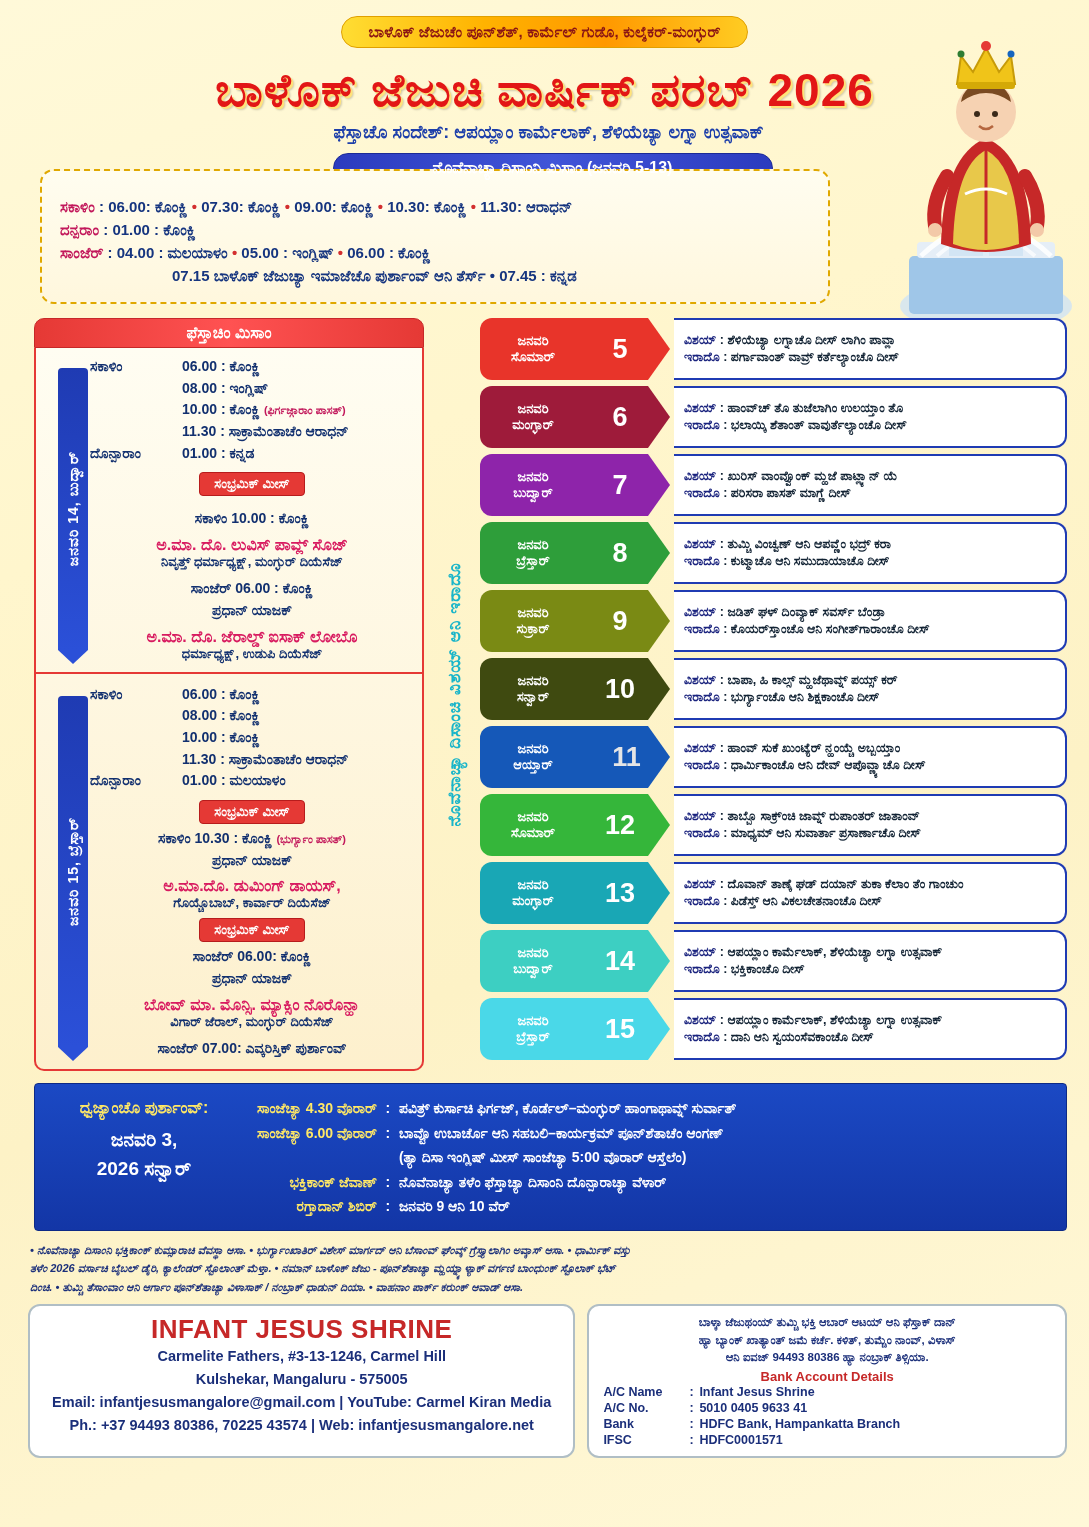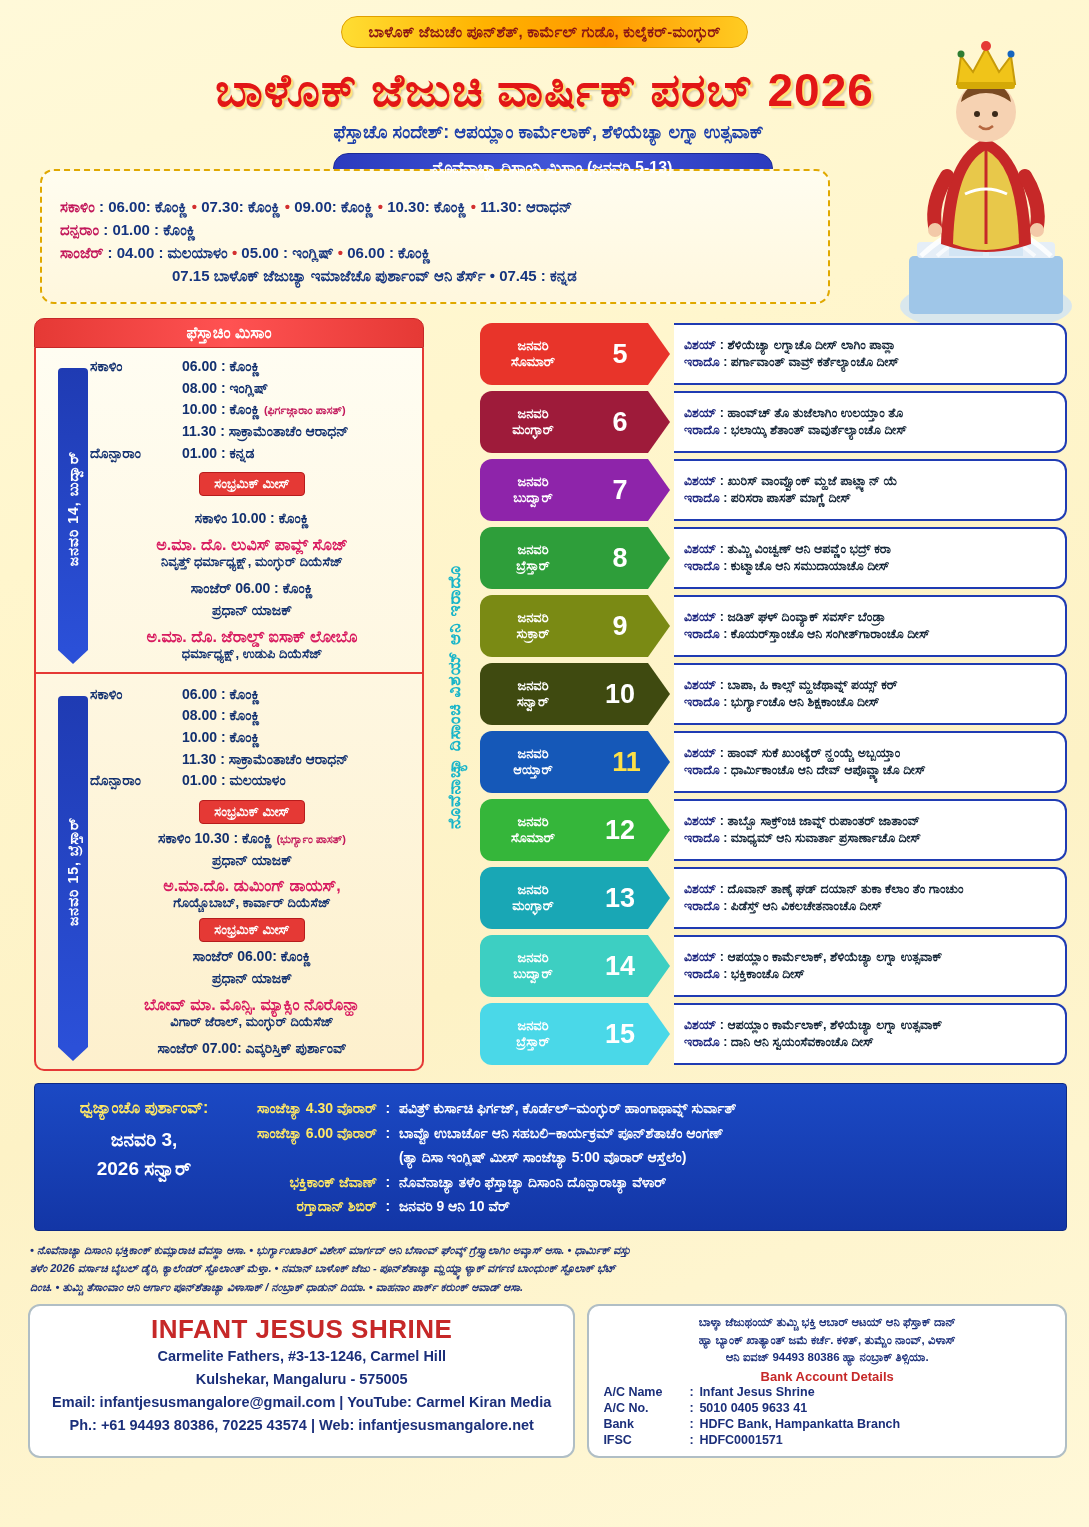--- a/index.html
+++ b/index.html
@@ -57,21 +57,21 @@
     padding:22px 18px 12px 18px;
     width:790px;
   }
   .nrow { font-size:15px; color:#16357f; font-weight:bold; margin:5px 0; }
   .nrow .lbl { color:#c2185b; }
   .nrow .dot { color:#d32f2f; font-weight:bold; }
   .nrow .seg { color:#16357f; }
   .nrow.indent { padding-left:112px; }
 
   
-  .main { display:flex; margin:14px 22px 0 34px; gap:10px;align-items:flex-end; }
+  .main { display:flex; margin:14px 22px 0 34px; gap:10px; }
   .left { width:390px; }
   .right { flex:1; position:relative; padding-left:46px; }
 
   .feast-head {
     background:linear-gradient(90deg,#e53935,#ff5252 50%,#e53935);
     color:#fff; font-weight:bold; font-size:16px; text-align:center;
     padding:5px; border-radius:10px 10px 0 0;
     border:1px solid #c62828;
   }
   .feast-body {
@@ -479,21 +479,21 @@
           <div class="ln"><span class="k">ಇರಾದೊ</span> : <span>ಭುರ್ಗ್ಯಾಂಚೊ ಆನಿ ಶಿಕ್ಷಕಾಂಚೊ ದೀಸ್</span></div>
         </div>
       </div>
 
       <div class="dayrow">
         <div class="daytag" style="background:#1558b8;">
           <span>ಜನವರಿ</span>
           <span>ಆಯ್ತಾರ್</span>
         </div>
         <div class="daynum" style="background:#1558b8;color:#1558b8;">
-          <span style="color:#fde047;position:relative;z-index:2;margin-left:13px;">11</span>
+          <span style="color:#e5e5e5;position:relative;z-index:2;margin-left:13px;">11</span>
         </div>
         <div class="daytext">
           <div class="ln"><span class="k">ವಿಶಯ್</span> : <span>ಹಾಂವ್ ಸುಕೆ ಖುಂಟ್ಯೆರ್ ನ್ಹಂಯ್ಚೆ ಅಬ್ಬಯ್ತಾಂ</span></div>
           <div class="ln"><span class="k">ಇರಾದೊ</span> : <span>ಧಾರ್ಮಿಕಾಂಚೊ ಆನಿ ದೇವ್ ಆಪೊವ್ಣ್ಯಾಚೊ ದೀಸ್</span></div>
         </div>
       </div>
 
       <div class="dayrow">
         <div class="daytag" style="background:#35b63a;">
           <span>ಜನವರಿ</span>
@@ -597,21 +597,21 @@
     <div>ತಳೆಂ 2026 ವರ್ಸಾಚಿ ಬೈಬಲ್ ಡೈರಿ, ಕ್ಯಾಲೆಂಡರ್ ಸ್ಟೊಲಾಂತ್ ಮೆಳ್ತಾ.  •  ನಮಾನ್ ಬಾಳೊಕ್ ಜೆಜು - ಪೂನ್‌ಶೆತಾಚ್ಯಾ ಮ್ಹಯ್ನ್ಯಾಳ್ಯಾಕ್ ವರ್ಗಣಿ ಬಾಂಧುಂಕ್ ಸ್ಟೊಲಾಕ್ ಭೆಟ್</div>
     <div>ದಿಂಚಿ.  •  ತುಮ್ಚಿ ತೆಸಾಂವಾಂ ಆನಿ ಆರ್ಗಾಂ ಪೂನ್‌ಶೆತಾಚ್ಯಾ ವಿಳಾಸಾಕ್ / ನಂಬ್ರಾಕ್ ಧಾಡುನ್ ದಿಯಾ.  •  ವಾಹನಾಂ ಪಾರ್ಕ್ ಕರುಂಕ್ ಆವಾಡ್ ಆಸಾ.</div>
   </div>
 
   <div class="footer">
     <div class="fbox fleft">
       <div class="t1">INFANT JESUS SHRINE</div>
       <div class="t2">Carmelite Fathers, #3-13-1246, Carmel Hill</div>
       <div class="t2">Kulshekar, Mangaluru - 575005</div>
       <div class="t2">Email: infantjesusmangalore@gmail.com | YouTube: Carmel Kiran Media</div>
-      <div class="t2">Ph.: +61 94493 80386, 70225 43574 | Web: infantjesusmangalore.net</div>
+      <div class="t2">Ph.: +37 94493 80386, 70225 43574 | Web: infantjesusmangalore.net</div>
     </div>
     <div class="fbox fright">
       <div class="top">ಬಾಳ್ಕಾ ಜೆಜುಥಂಯ್ ತುಮ್ಚಿ ಭಕ್ತಿ ಆಬಾರ್ ಆಟಯ್ ಆನಿ ಫೆಸ್ತಾಕ್ ದಾನ್</div>
       <div class="top">ಹ್ಯಾ ಬ್ಯಾಂಕ್ ಖಾತ್ಯಾಂತ್ ಜಮೆ ಕರ್ಚೆ. ಕಳಿತ್, ತುಮ್ಚೆಂ ನಾಂವ್, ವಿಳಾಸ್</div>
       <div class="top">ಆನಿ ಐವಜ್ 94493 80386 ಹ್ಯಾ ನಂಬ್ರಾಕ್ ತಿಳ್ಸಿಯಾ.</div>
       <div class="bt">Bank Account Details</div>
       <table>
         <tbody>
             <tr>
           <td class="k">A/C Name</td>

